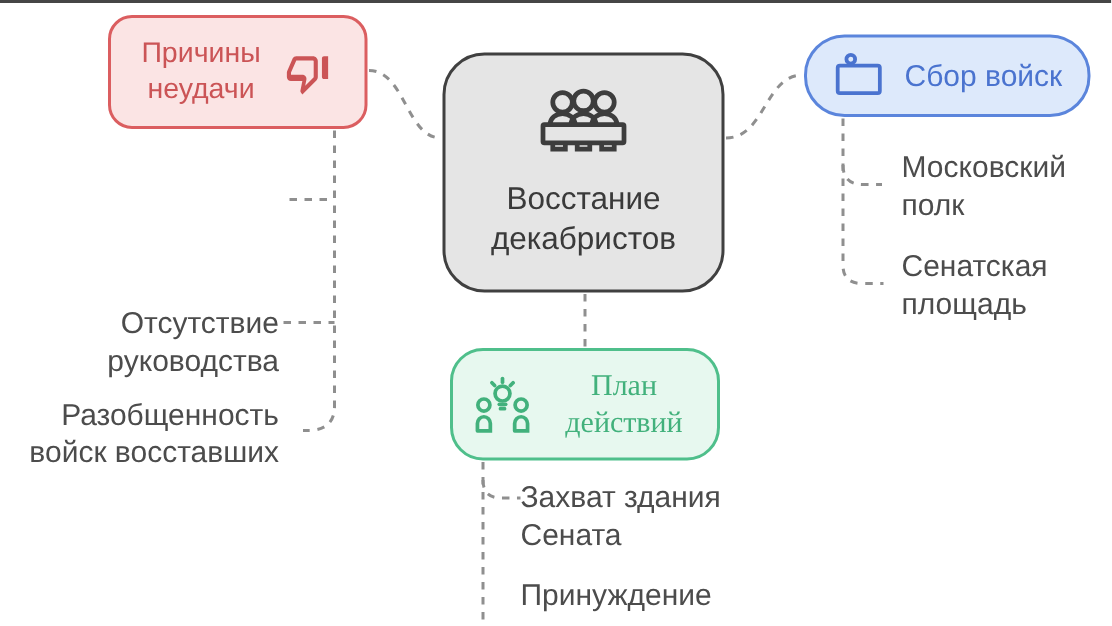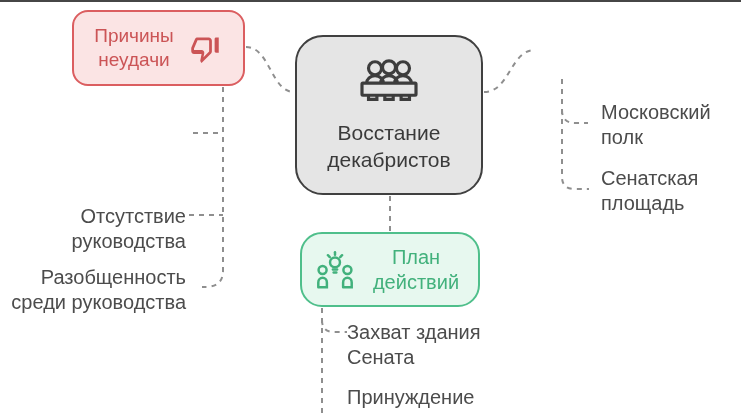--- a/index.html
+++ b/index.html
@@ -27,21 +27,21 @@
   .node-troops{
     left:536px;top:23px;width:191px;height:55px;border-radius:27px;
     background:#dde9fb;border:2px solid #5b85dc;gap:12px;justify-content:flex-start;
     padding-left:17px;color:#4a73cf;font-size:20px;line-height:24px;
   }
   .node-plan{
     left:300px;top:232px;width:180px;height:75px;border-radius:22px;
     background:#e7f8ef;border:2px solid #4fbf8b;gap:6px;
     color:#42b17c;font-size:20px;line-height:25px;
   }
-  .node-plan .txt{flex:1;text-align:center;margin-right:8px;}
+  .node-plan .txt{flex:1;text-align:center;margin-right:8px;font-family:Liberation Serif, serif;}
   .leaf{
     position:absolute;color:#4c4c4c;font-size:20px;line-height:25px;white-space:pre-line;
   }
   .leaf-l{left:0;width:186px;text-align:right;}
   .leaf-r{left:601px;width:170px;text-align:left;}
   .leaf-b{left:347px;width:220px;text-align:left;}
   .icon{display:block;flex:0 0 auto;}
 </style>
 </head>
 <body>
@@ -85,20 +85,27 @@
   <div class="node node-causes">
     <div class="txt">Причины
 неудачи</div>
     <svg class="icon" width="36" height="33" viewBox="0 0 24 24">
       <g transform="rotate(180 12 12)">
         <path fill="#cb5456" d="M13.11 5.72l-.57 2.89c-.12.59.04 1.2.42 1.66.38.46.94.73 1.54.73H20v1.08L17.43 18H9.34c-.18 0-.34-.16-.34-.34V9.82l4.11-4.1M14 2L7.59 8.41C7.21 8.79 7 9.3 7 9.83v7.83C7 18.95 8.05 20 9.34 20h8.1c.71 0 1.36-.37 1.72-.97l2.67-6.15c.11-.25.17-.52.17-.8V10c0-1.1-.9-2-2-2h-5.5l.92-4.65c.05-.22.02-.46-.08-.66-.23-.45-.52-.86-.88-1.22L14 2zM4 9H2v11h2c.55 0 1-.45 1-1v-9c0-.55-.45-1-1-1z"></path>
       </g>
     </svg>
   </div>
 
+  <div class="node node-troops">
+    <svg class="icon" width="36" height="31" viewBox="0 0 36 32" fill="none" stroke="#4a73cf" stroke-width="2.6">
+      <circle cx="12" cy="4.6" r="3"></circle>
+      <rect x="3" y="9" width="29" height="19" rx="1.5"></rect>
+    </svg>
+    <div class="txt">Сбор войск</div>
+  </div>
 
   <div class="node node-plan">
     <svg class="icon" style="margin-left:12px" width="42" height="44" viewBox="0 0 44 46" fill="none" stroke="#42b17c" stroke-width="2.6" stroke-linecap="round">
       <circle cx="9" cy="23" r="4.2"></circle>
       <path d="M4.5,41 v-5 a4.5,4.8 0 0 1 9,0 V41 h-9"></path>
       <circle cx="35" cy="23" r="4.2"></circle>
       <path d="M30.5,41 v-5 a4.5,4.8 0 0 1 9,0 V41 h-9"></path>
       <circle cx="22" cy="15" r="5.2"></circle>
       <path d="M19.8,22.5 h4.4"></path>
         <path d="M20.6,25.6 h2.8"></path>
@@ -106,21 +113,21 @@
         <path d="M14.6,7.5 l1.9,1.9"></path>
         <path d="M29.4,7.5 l-1.9,1.9"></path>
     </svg>
     <div class="txt">План
 действий</div>
   </div>
 
   <div class="leaf leaf-l" style="top:204px">Отсутствие
 руководства</div>
   <div class="leaf leaf-l" style="top:265px">Разобщенность
-среди руководства</div>
+войск восставших</div>
 
   <div class="leaf leaf-r" style="top:100px">Московский
 полк</div>
   <div class="leaf leaf-r" style="top:166px">Сенатская
 площадь</div>
 
   <div class="leaf leaf-b" style="top:320px">Захват здания
 Сената</div>
   <div class="leaf leaf-b" style="top:385px">Принуждение</div>
 </div>

